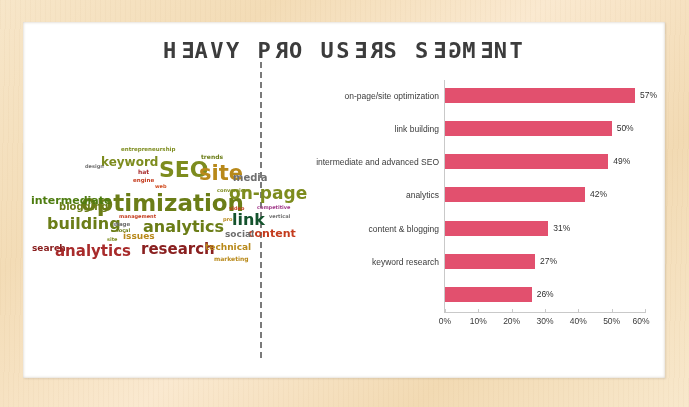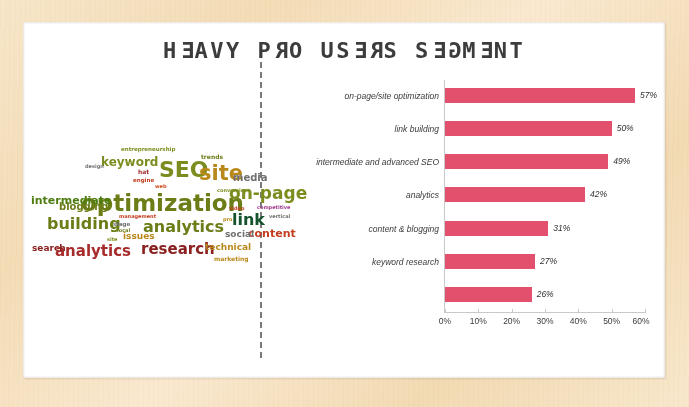--- a/index.html
+++ b/index.html
@@ -43,21 +43,21 @@
   }
   #cloud .w{
     position:absolute;white-space:nowrap;line-height:1;
     font-family:"DejaVu Sans","Liberation Sans",sans-serif;font-weight:bold;
   }
 
   
   #chart{position:absolute;left:250px;top:58px;width:392px;height:272px;}
   .axisline{position:absolute;left:171px;top:0;width:1px;height:233px;background:#c9c9c9;}
   .baseline{position:absolute;left:171px;top:232px;width:202px;height:1px;background:#c9c9c9;}
-  .row{position:absolute;left:0;width:392px;height:33.1px;font-style:italic;}
+  .row{position:absolute;left:0;width:392px;height:33.1px;}
   .cat{
     position:absolute;left:0;width:166px;text-align:right;
     font-size:8.5px;color:#3a3a3a;top:11px;
     font-family:"Liberation Sans",sans-serif;
   }
   .bar{position:absolute;left:172px;top:8px;height:15px;background:#e2506e;}
   .val{position:absolute;top:10px;font-size:8.5px;color:#303030;font-weight:normal;}
   .tickmark{position:absolute;width:1px;height:4px;background:#c9c9c9;top:229px;}
   .ticklbl{position:absolute;top:236px;font-size:8.5px;color:#3a3a3a;text-align:center;width:26px;}
 </style>

